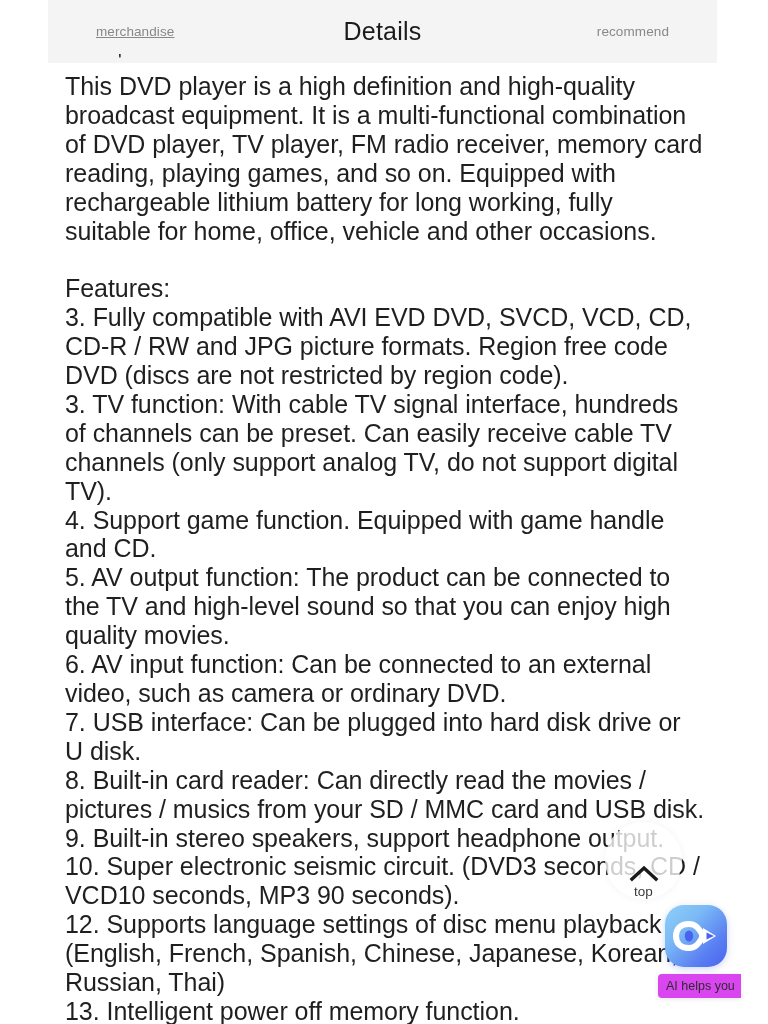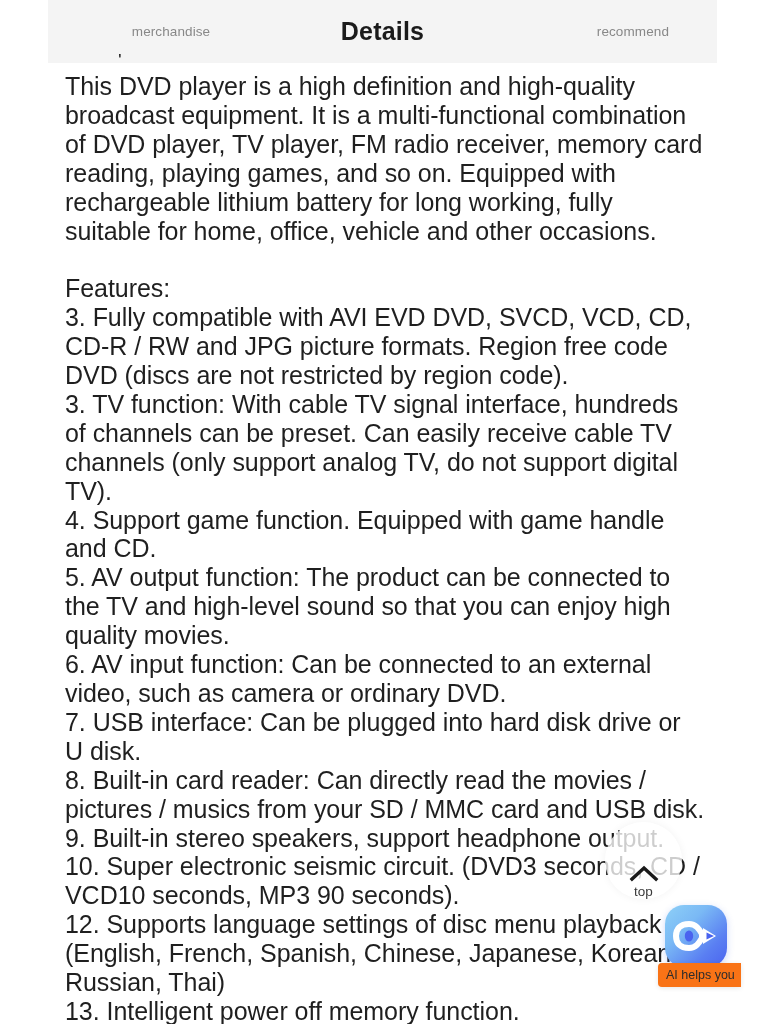--- a/index.html
+++ b/index.html
@@ -39,27 +39,27 @@
     box-sizing: border-box;
     padding: 0 48px;
   }
   .tab {
     font-size: 13.5px;
     color: #888888;
     letter-spacing: 0.1px;
     white-space: nowrap;
     flex: 0 0 auto;
   }
-  .tab.left  { text-align: center;  width: 150px; }
+  .tab.left  { text-align: left;  width: 150px; text-decoration: underline; }
   .tab.right { text-align: right; width: 150px; }
   .tab-title {
     flex: 1 1 auto;
     text-align: center;
     font-size: 25px;
-    font-weight: bold;
+    font-weight: normal;
     color: #1b1b1b;
     letter-spacing: 0.2px;
   }
 
   
   .scroll-artifact {
     position: absolute;
     left: 118px;
     top: 54px;
     font-size: 19.5px;
@@ -139,22 +139,22 @@
     display: flex;
     align-items: center;
     justify-content: center;
     box-shadow: 0 2px 7px rgba(60,100,230,0.25);
     cursor: pointer;
   }
   .ai-icon svg { display: block; }
   .ai-pill {
     position: absolute;
     left: -7px;
-    top: 58px;
-    background: #f97316;
+    top: 69px;
+    background: #d946ef;
     border-radius: 4px 0 0 4px;
     padding: 5px 6px 5px 8px;
     font-size: 12.5px;
     color: #2c2c2c;
     white-space: nowrap;
     box-shadow: 0 1px 5px rgba(0,0,0,0.1);
     line-height: 14px;
     cursor: pointer;
   }
 </style>

